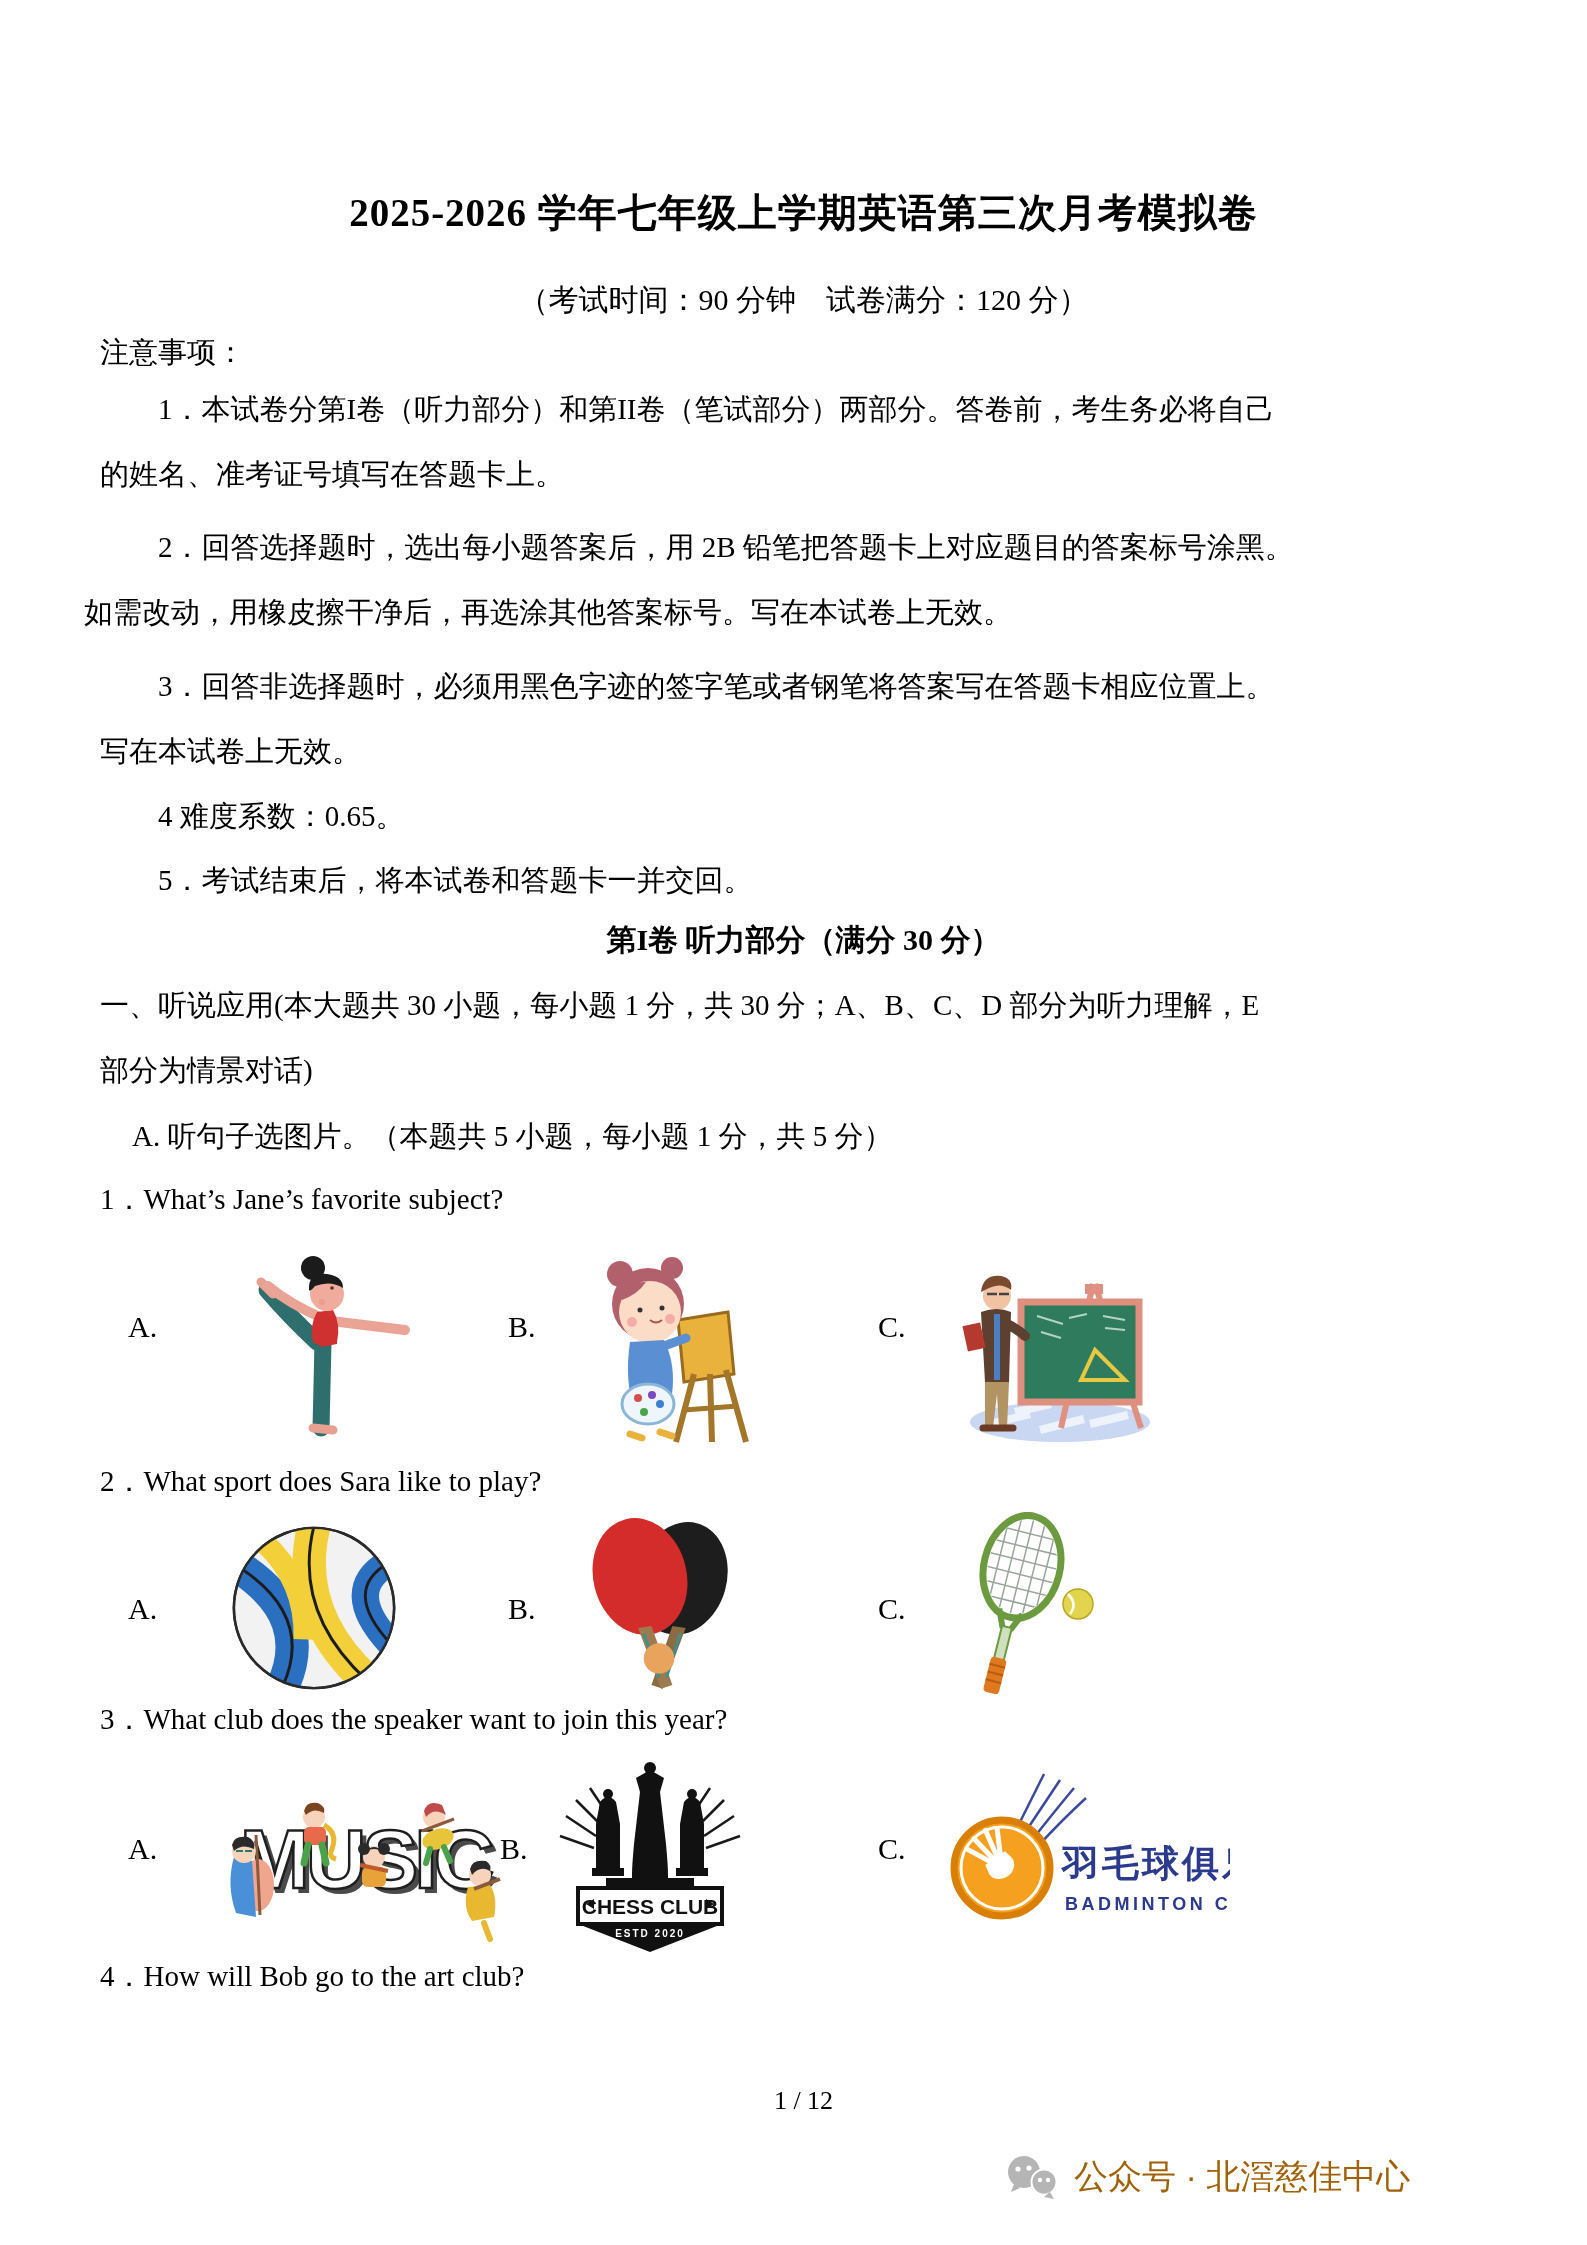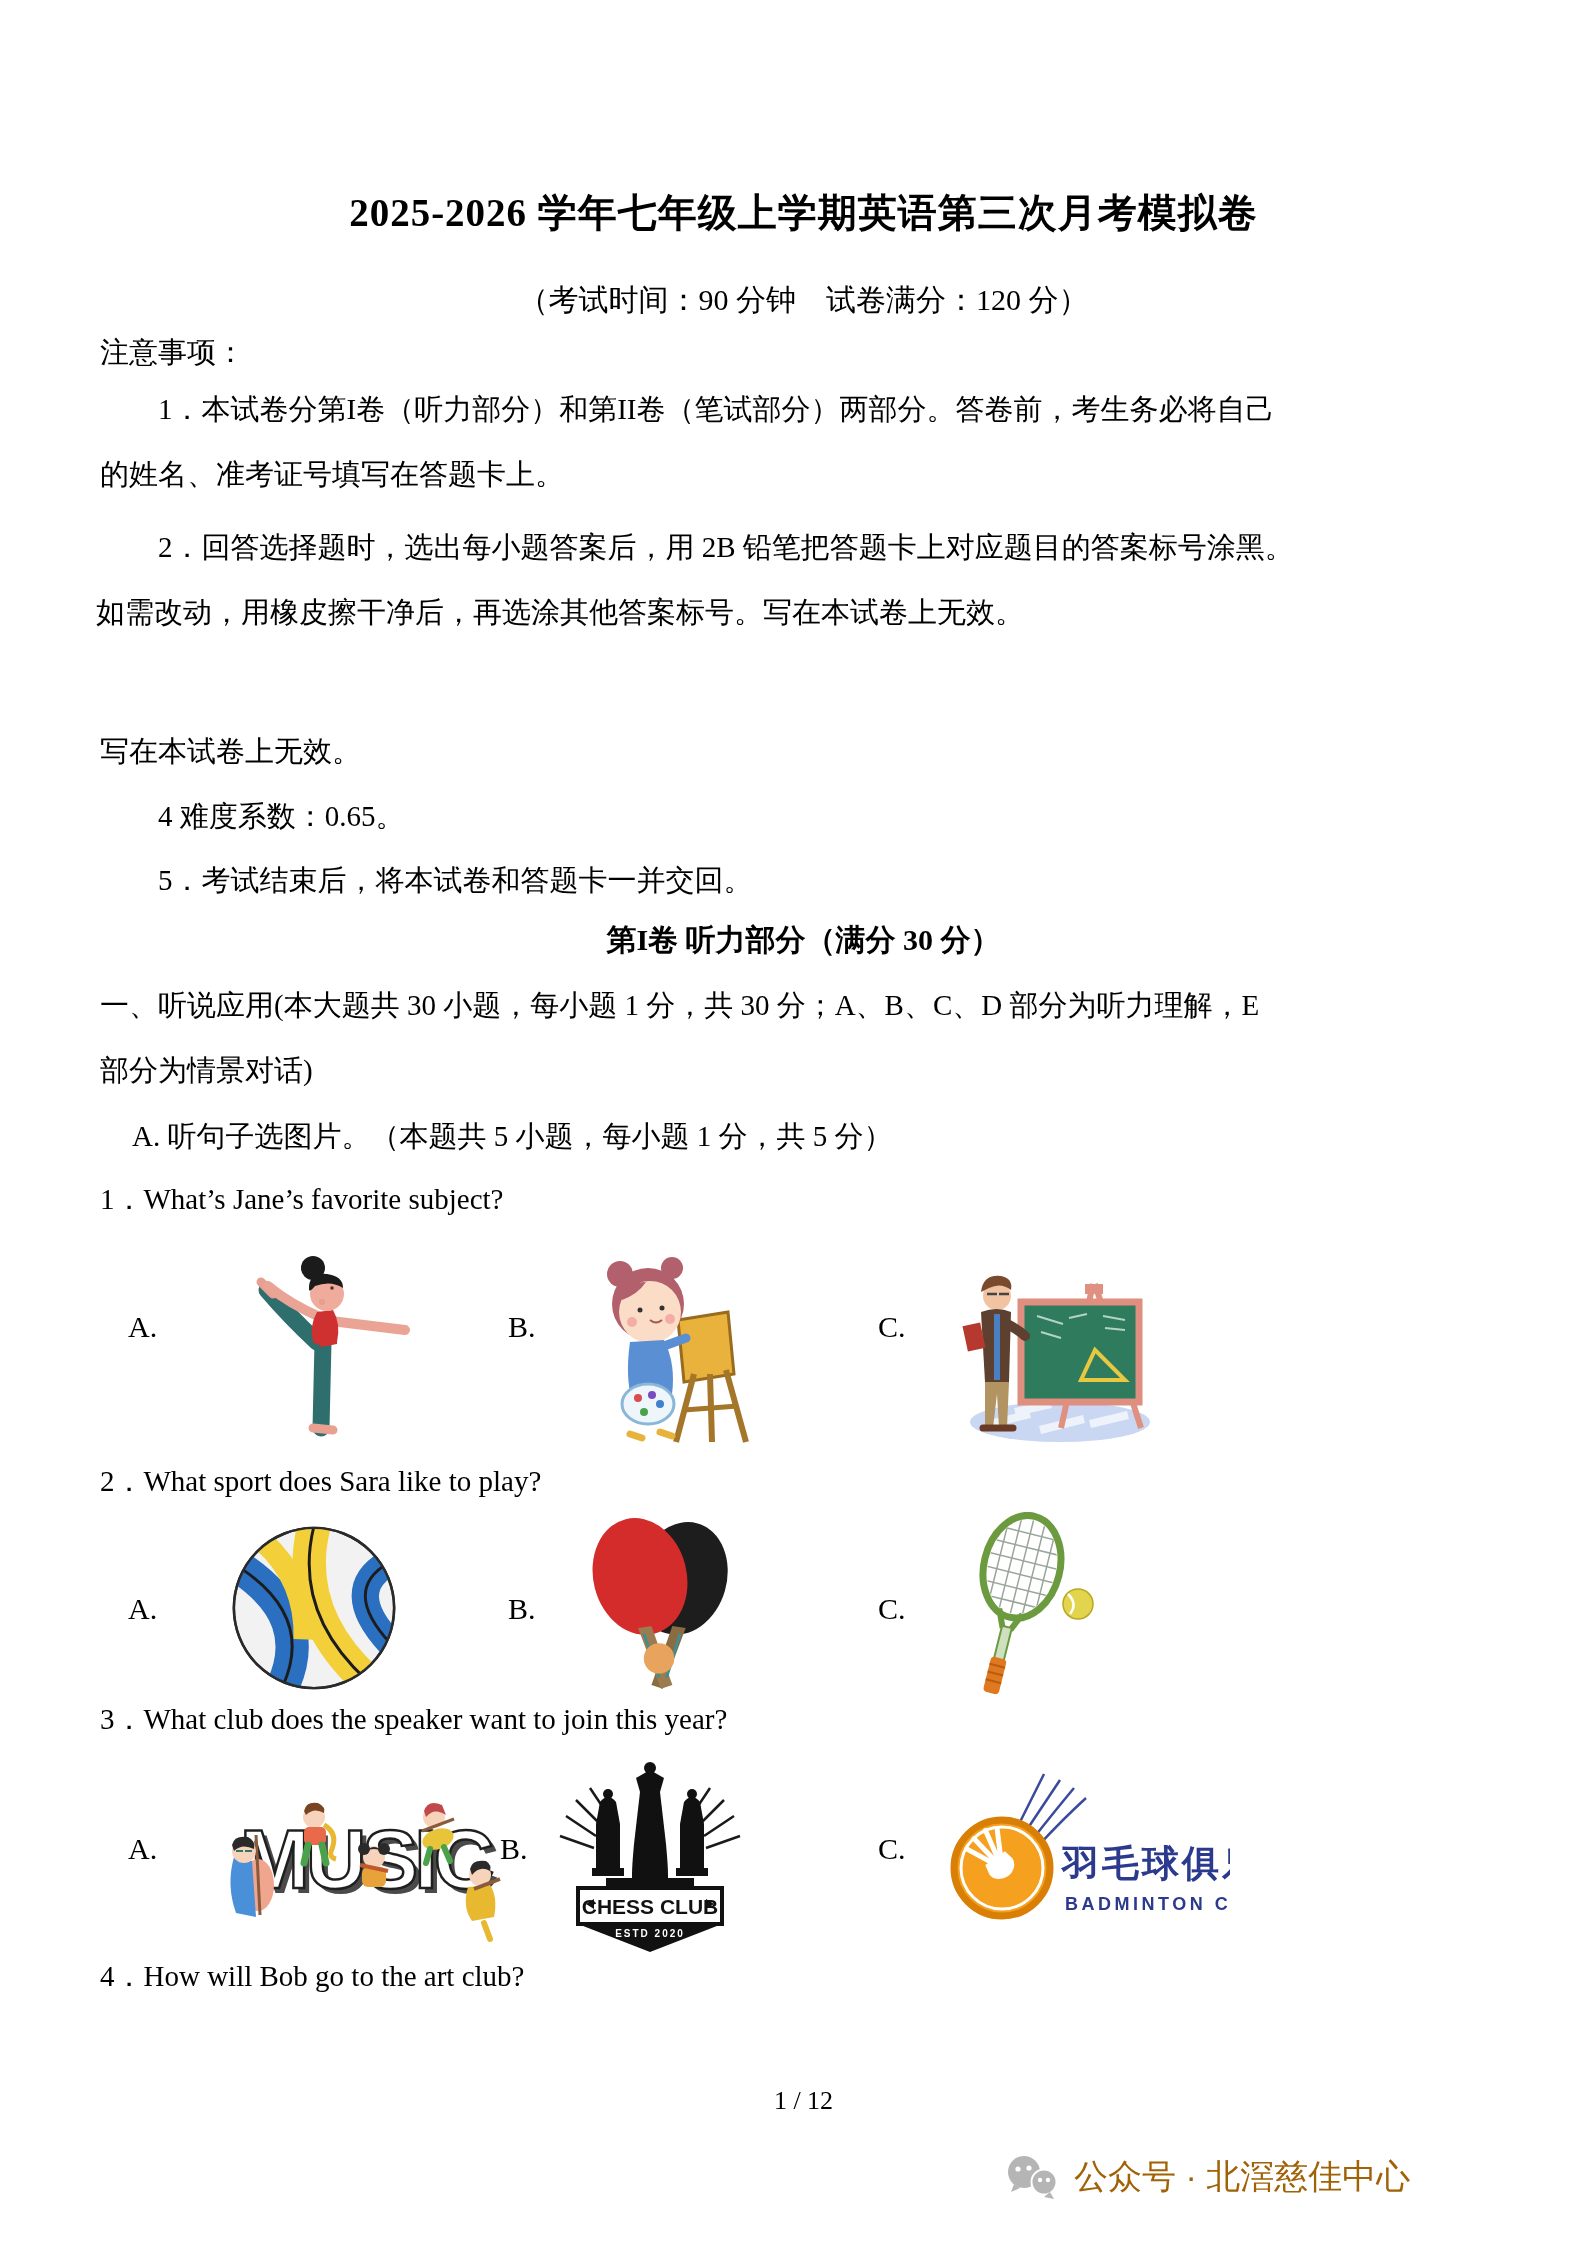--- a/index.html
+++ b/index.html
@@ -34,21 +34,22 @@
 
 <div class="page">
 
   <div class="abs center title" style="top:186px;">2025-2026 学年七年级上学期英语第三次月考模拟卷</div>
   <div class="abs center subtitle" style="top:280px;">（考试时间：90 分钟　试卷满分：120 分）</div>
 
   <div class="abs body-line" style="top:333px;left:100px;">注意事项：</div>
   <div class="abs body-line" style="top:390px;left:158px;">1．本试卷分第I卷（听力部分）和第II卷（笔试部分）两部分。答卷前，考生务必将自己</div>
   <div class="abs body-line" style="top:455px;left:100px;">的姓名、准考证号填写在答题卡上。</div>
   <div class="abs body-line" style="top:528px;left:158px;">2．回答选择题时，选出每小题答案后，用 2B 铅笔把答题卡上对应题目的答案标号涂黑。</div>
-  <div class="abs body-line" style="top:593px;left:96px;">如需改动，用橡皮擦干净后，再选涂其他答案标号。写在本试卷上无效。</div>
+  <div class="abs body-line" style="top:593px;left:84px;">如需改动，用橡皮擦干净后，再选涂其他答案标号。写在本试卷上无效。</div>
+  <div class="abs body-line" style="top:667px;left:158px;">3．回答非选择题时，必须用黑色字迹的签字笔或者钢笔将答案写在答题卡相应位置上。</div>
   <div class="abs body-line" style="top:732px;left:100px;">写在本试卷上无效。</div>
   <div class="abs body-line" style="top:797px;left:158px;">4 难度系数：0.65。</div>
   <div class="abs body-line" style="top:861px;left:158px;">5．考试结束后，将本试卷和答题卡一并交回。</div>
 
   <div class="abs center part-heading" style="top:920px;">第I卷 听力部分（满分 30 分）</div>
 
   <div class="abs body-line" style="top:986px;left:100px;text-align:center;">一、听说应用(本大题共 30 小题，每小题 1 分，共 30 分；A、B、C、D 部分为听力理解，E</div>
   <div class="abs body-line" style="top:1051px;left:100px;">部分为情景对话)</div>
   <div class="abs body-line" style="top:1117px;left:132px;">A. 听句子选图片。（本题共 5 小题，每小题 1 分，共 5 分）</div>
 

